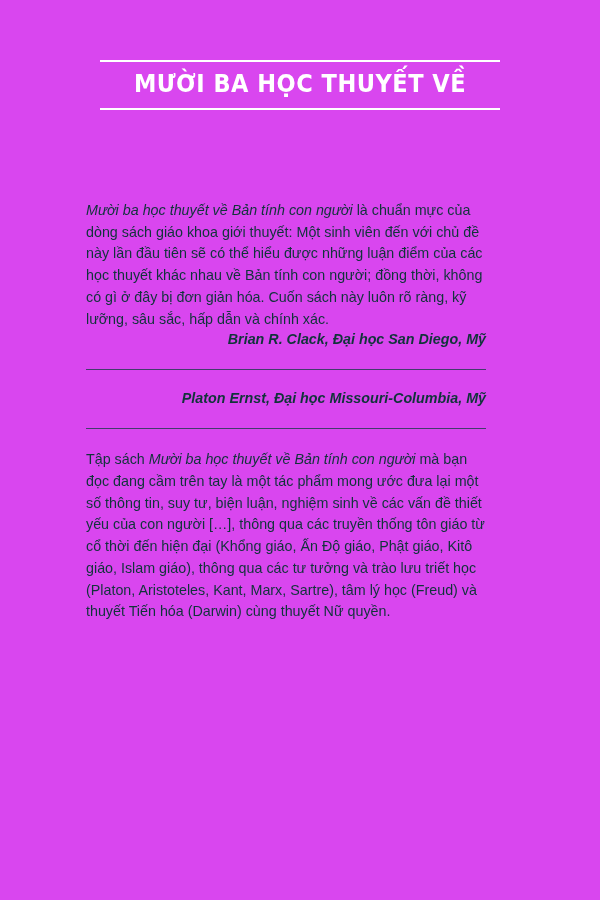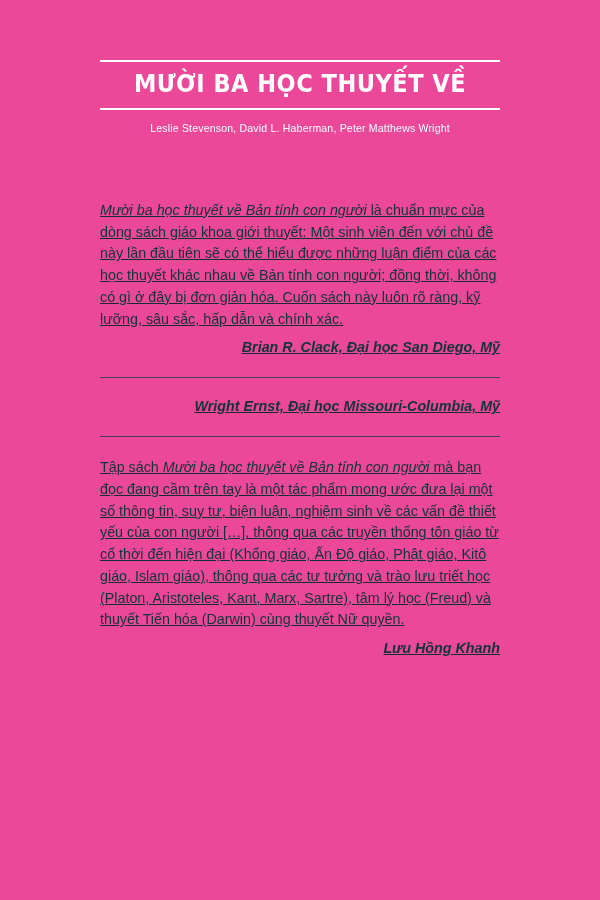--- a/index.html
+++ b/index.html
@@ -12,21 +12,21 @@
     background: #17b5c0;
     font-family: "Liberation Sans", sans-serif;
     color: #0f2d33;
     overflow: hidden;
   }
   .page {
     position: relative;
     width: 600px;
     height: 900px;
     box-sizing: border-box;
-    background: #ec4899;
+    background: #d946ef;
   }
 
   
   .title-block {
     position: absolute;
     left: 100px;
     top: 60px;
     width: 400px;
     text-align: center;
   }
@@ -57,79 +57,76 @@
     color: #ffffff;
     font-size: 10.5px;
     letter-spacing: 0.2px;
     margin-top: 12px;
     font-family: "Liberation Sans", sans-serif;
   }
 
   
   .quotes {
     position: absolute;
-    left: 100px;
+    left: 86px;
     top: 200px;
     width: 400px;
-    text-decoration: underline;
   }
   .quote {
     margin: 0 0 0 0;
   }
   .quote-body {
     font-size: 14.3px;
     line-height: 1.52;
     color: #10343a;
     text-align: left;
     margin: 0;
   }
   .quote-body em {
     font-style: italic;
   }
   .quote-attrib {
     font-size: 14.3px;
     font-weight: bold;
     font-style: italic;
     color: #10343a;
     text-align: right;
-    margin-top: 9px;
+    margin-top: 1px;
   }
   .divider {
     height: 1px;
     background: #0f3b40;
     opacity: 0.75;
     margin: 22px 0 20px 0;
   }
 </style>
 </head>
 <body>
 
 <div class="page">
 
   <div class="title-block">
     <div class="title-rule"></div>
     <div class="title-line">MƯỜI BA HỌC THUYẾT VỀ</div>
     <div class="title-rule bottom"></div>
-    <div class="authors">Leslie Stevenson, David L. Haberman, Peter Matthews Wright</div>
   </div>
 
   <div class="quotes">
 
     <div class="quote">
       <p class="quote-body"><em>Mười ba học thuyết về Bản tính con người</em> là chuẩn mực của dòng sách giáo khoa giới thuyết: Một sinh viên đến với chủ đề này lần đầu tiên sẽ có thể hiểu được những luận điểm của các học thuyết khác nhau về Bản tính con người; đồng thời, không có gì ở đây bị đơn giản hóa. Cuốn sách này luôn rõ ràng, kỹ lưỡng, sâu sắc, hấp dẫn và chính xác.</p>
       <div class="quote-attrib">Brian R. Clack, Đại học San Diego, Mỹ</div>
     </div>
 
     <div class="divider"></div>
 
     <div class="quote">
-      <div class="quote-attrib">Wright Ernst, Đại học Missouri-Columbia, Mỹ</div>
+      <div class="quote-attrib">Platon Ernst, Đại học Missouri-Columbia, Mỹ</div>
     </div>
 
     <div class="divider"></div>
 
     <div class="quote">
       <p class="quote-body">Tập sách <em>Mười ba học thuyết về Bản tính con người</em> mà bạn đọc đang cầm trên tay là một tác phẩm mong ước đưa lại một số thông tin, suy tư, biện luận, nghiệm sinh về các vấn đề thiết yếu của con người […], thông qua các truyền thống tôn giáo từ cổ thời đến hiện đại (Khổng giáo, Ấn Độ giáo, Phật giáo, Kitô giáo, Islam giáo), thông qua các tư tưởng và trào lưu triết học (Platon, Aristoteles, Kant, Marx, Sartre), tâm lý học (Freud) và thuyết Tiến hóa (Darwin) cùng thuyết Nữ quyền.</p>
-      <div class="quote-attrib">Lưu Hồng Khanh</div>
     </div>
 
   </div>
 </div>
 
 </body></html>

